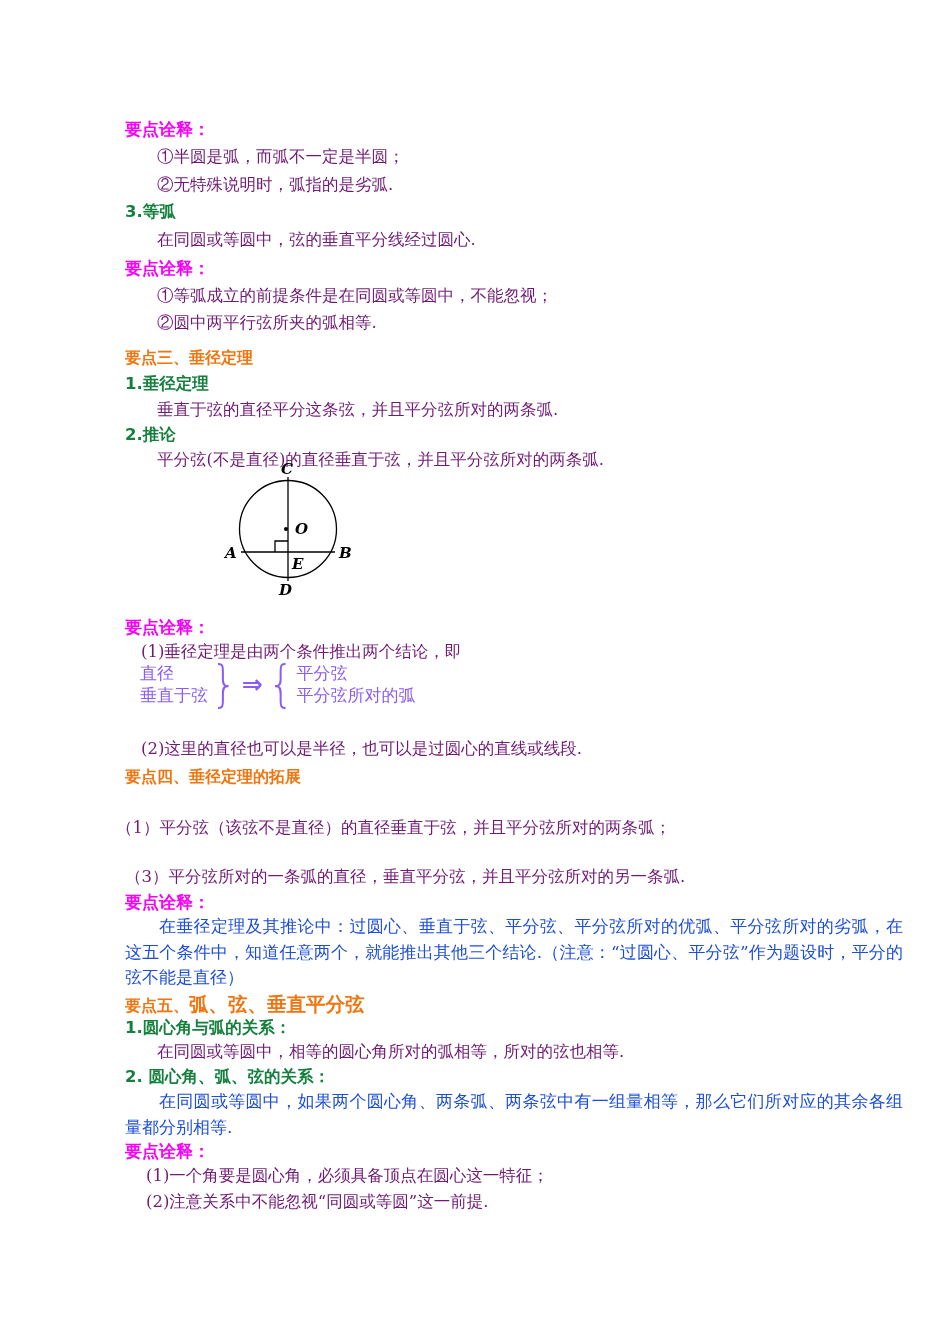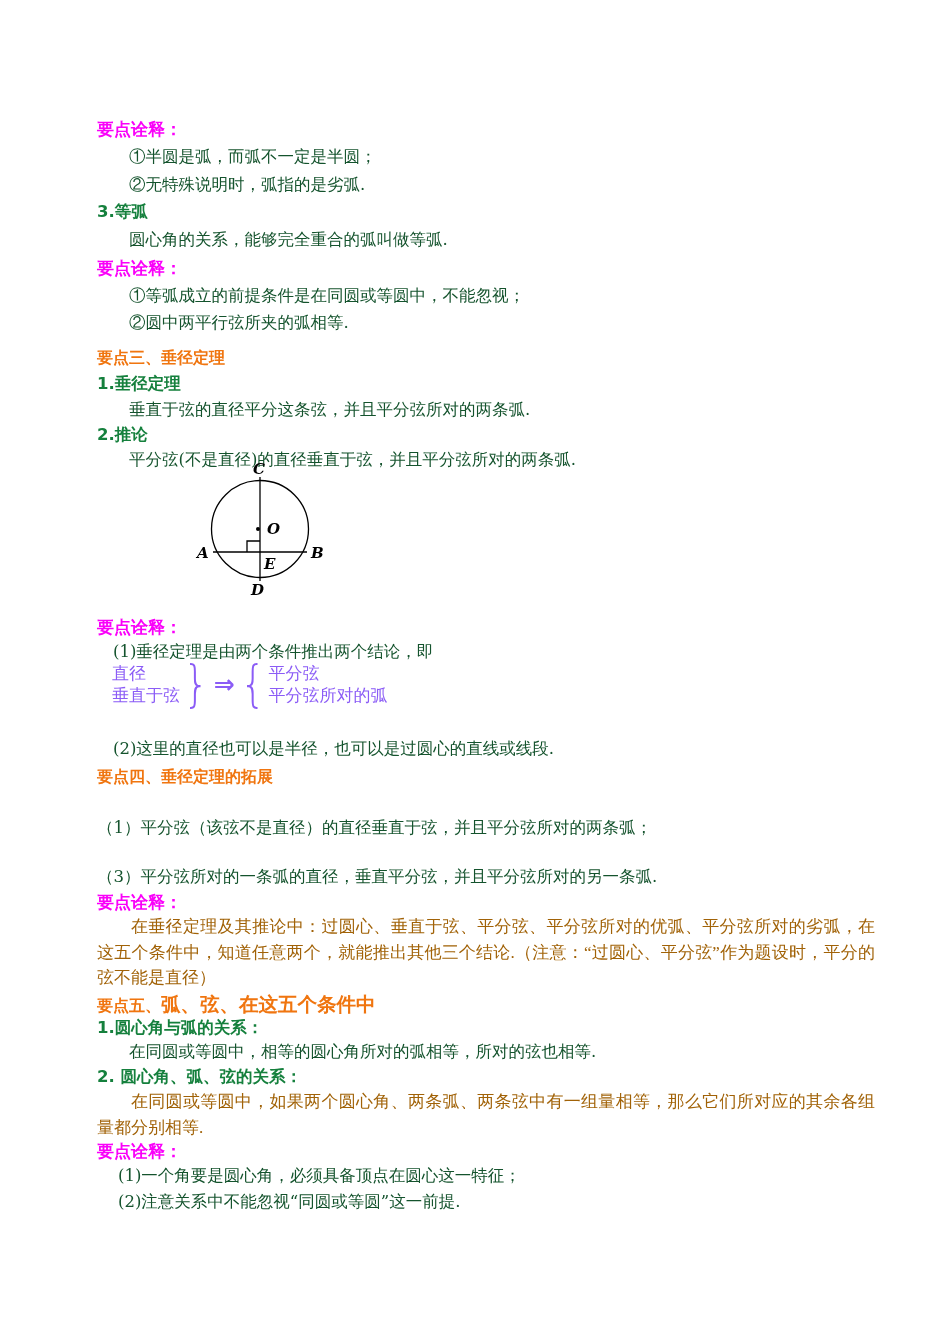--- a/index.html
+++ b/index.html
@@ -1,49 +1,49 @@
 <!DOCTYPE html>
 <html><head>
 <meta charset="utf-8">
 <style>
   html,body{margin:0;padding:0;background:#ffffff;}
   .page{position:relative;width:886px;height:1344px;background:#ffffff;overflow:hidden;
-        font-family:"DejaVu Serif","Liberation Serif",serif;color:#000;}
+        font-family:"DejaVu Serif","Liberation Serif",serif;color:#000;margin-left:28px;}
   .abs{position:absolute;white-space:nowrap;}
-  .body-text{font-size:16.5px;line-height:22px;color:#14532d;}
+  .body-text{font-size:16.5px;line-height:22px;color:#701a75;}
   .h-note{font-family:"DejaVu Sans","Liberation Sans",sans-serif;font-weight:bold;
           font-size:17px;color:#FA00FA;line-height:22px;}
   .h-blue{font-family:"DejaVu Sans","Liberation Sans",sans-serif;font-weight:bold;
           font-size:16.5px;color:#15803d;line-height:22px;}
   .h-orange{font-family:"DejaVu Sans","Liberation Sans",sans-serif;font-weight:bold;
           font-size:16px;color:#F0750F;line-height:22px;}
   .h-orange-big{font-family:"DejaVu Sans","Liberation Sans",sans-serif;font-weight:bold;
           font-size:19.5px;color:#F0750F;}
   .para{position:absolute;width:778px;font-size:17px;line-height:25.5px;
-        text-align:justify;text-indent:2em;white-space:normal;color:#a16207;font-family:Liberation Serif, serif;}
+        text-align:justify;text-indent:2em;white-space:normal;color:#1d4ed8;}
   .formula{display:flex;align-items:center;
            font-family:"DejaVu Sans","Liberation Sans",sans-serif;font-size:17px;color:#8b5cf6;}
   .f-col div{line-height:22px;}
   .f-brace{font-size:50px;font-weight:200;line-height:46px;transform:scaleX(.8);
            font-family:"DejaVu Sans","Liberation Sans",sans-serif;}
   .f-arrow{font-size:25px;margin:0 2px;font-weight:bold;}
   svg text{font-family:"DejaVu Serif","Liberation Serif",serif;font-style:italic;
            font-weight:bold;font-size:15px;fill:#000;}
   svg .stroke{stroke:#000;stroke-width:1.3;fill:none;}
 </style>
 </head>
 <body>
 
 <div class="page">
 
   <div class="abs h-note" style="left:97px;top:118px">要点诠释：</div>
   <div class="abs body-text" style="left:129px;top:146px">①半圆是弧，而弧不一定是半圆；</div>
   <div class="abs body-text" style="left:129px;top:174px">②无特殊说明时，弧指的是劣弧.</div>
   <div class="abs h-blue" style="left:97px;top:201px">3.等弧</div>
-  <div class="abs body-text" style="left:129px;top:229px">圆心角的关系，能够完全重合的弧叫做等弧.</div>
+  <div class="abs body-text" style="left:129px;top:229px">在同圆或等圆中，弦的垂直平分线经过圆心.</div>
   <div class="abs h-note" style="left:97px;top:257px">要点诠释：</div>
   <div class="abs body-text" style="left:129px;top:285px">①等弧成立的前提条件是在同圆或等圆中，不能忽视；</div>
   <div class="abs body-text" style="left:129px;top:312px">②圆中两平行弦所夹的弧相等.</div>
 
   <div class="abs h-orange" style="left:97px;top:347px">要点三、垂径定理</div>
   <div class="abs h-blue" style="left:97px;top:373px">1.垂径定理</div>
   <div class="abs body-text" style="left:129px;top:399px">垂直于弦的直径平分这条弦，并且平分弦所对的两条弧.</div>
   <div class="abs h-blue" style="left:97px;top:424px">2.推论</div>
   <div class="abs body-text" style="left:129px;top:449px">平分弦(不是直径)的直径垂直于弦，并且平分弦所对的两条弧.</div>
 
@@ -74,27 +74,27 @@
     <div class="f-brace">{</div>
     <div class="f-col">
       <div>平分弦</div>
       <div>平分弦所对的弧</div>
     </div>
   </div>
 
   <div class="abs body-text" style="left:113px;top:738px">(2)这里的直径也可以是半径，也可以是过圆心的直线或线段.</div>
 
   <div class="abs h-orange" style="left:97px;top:766px">要点四、垂径定理的拓展</div>
-  <div class="abs body-text" style="left:97px;top:817px">（1）平分弦（该弦不是直径）的直径垂直于弦，并且平分弦所对的两条弧；</div>
+  <div class="abs body-text" style="left:88px;top:817px">（1）平分弦（该弦不是直径）的直径垂直于弦，并且平分弦所对的两条弧；</div>
   <div class="abs body-text" style="left:97px;top:866px">（3）平分弦所对的一条弧的直径，垂直平分弦，并且平分弦所对的另一条弧.</div>
   <div class="abs h-note" style="left:97px;top:891px">要点诠释：</div>
   <div class="para" style="left:97px;top:914px">在垂径定理及其推论中：过圆心、垂直于弦、平分弦、平分弦所对的优弧、平分弦所对的劣弧，在这五个条件中，知道任意两个，就能推出其他三个结论.（注意：“过圆心、平分弦”作为题设时，平分的弦不能是直径）</div>
 
   <div class="abs" style="left:97px;top:991px">
-    <span class="h-orange">要点五、</span><span class="h-orange-big">弧、弦、在这五个条件中</span>
+    <span class="h-orange">要点五、</span><span class="h-orange-big">弧、弦、垂直平分弦</span>
   </div>
   <div class="abs h-blue" style="left:97px;top:1017px">1.圆心角与弧的关系：</div>
   <div class="abs body-text" style="left:129px;top:1041px">在同圆或等圆中，相等的圆心角所对的弧相等，所对的弦也相等.</div>
   <div class="abs h-blue" style="left:97px;top:1066px">2. 圆心角、弧、弦的关系：</div>
   <div class="para" style="left:97px;top:1089px">在同圆或等圆中，如果两个圆心角、两条弧、两条弦中有一组量相等，那么它们所对应的其余各组量都分别相等.</div>
   <div class="abs h-note" style="left:97px;top:1140px">要点诠释：</div>
   <div class="abs body-text" style="left:118px;top:1165px">(1)一个角要是圆心角，必须具备顶点在圆心这一特征；</div>
   <div class="abs body-text" style="left:118px;top:1191px">(2)注意关系中不能忽视“同圆或等圆”这一前提.</div>
 
 </div>

